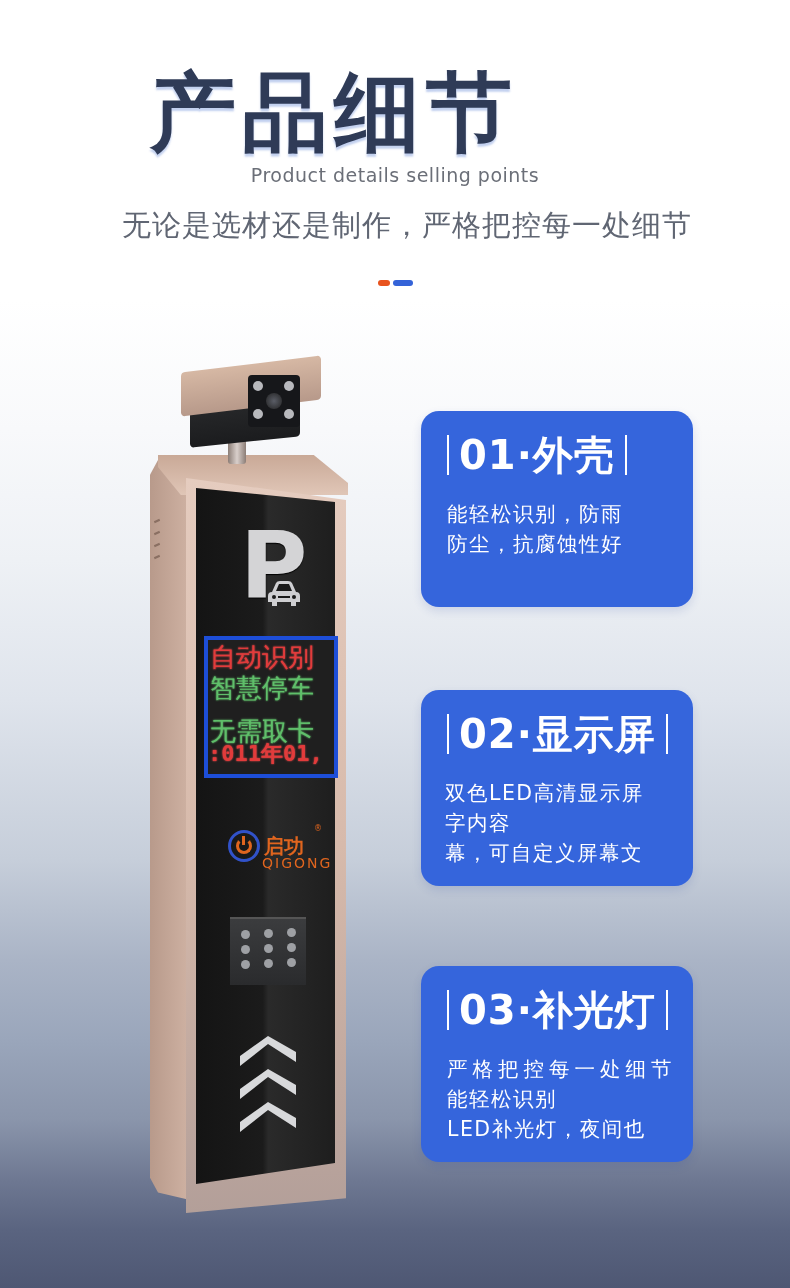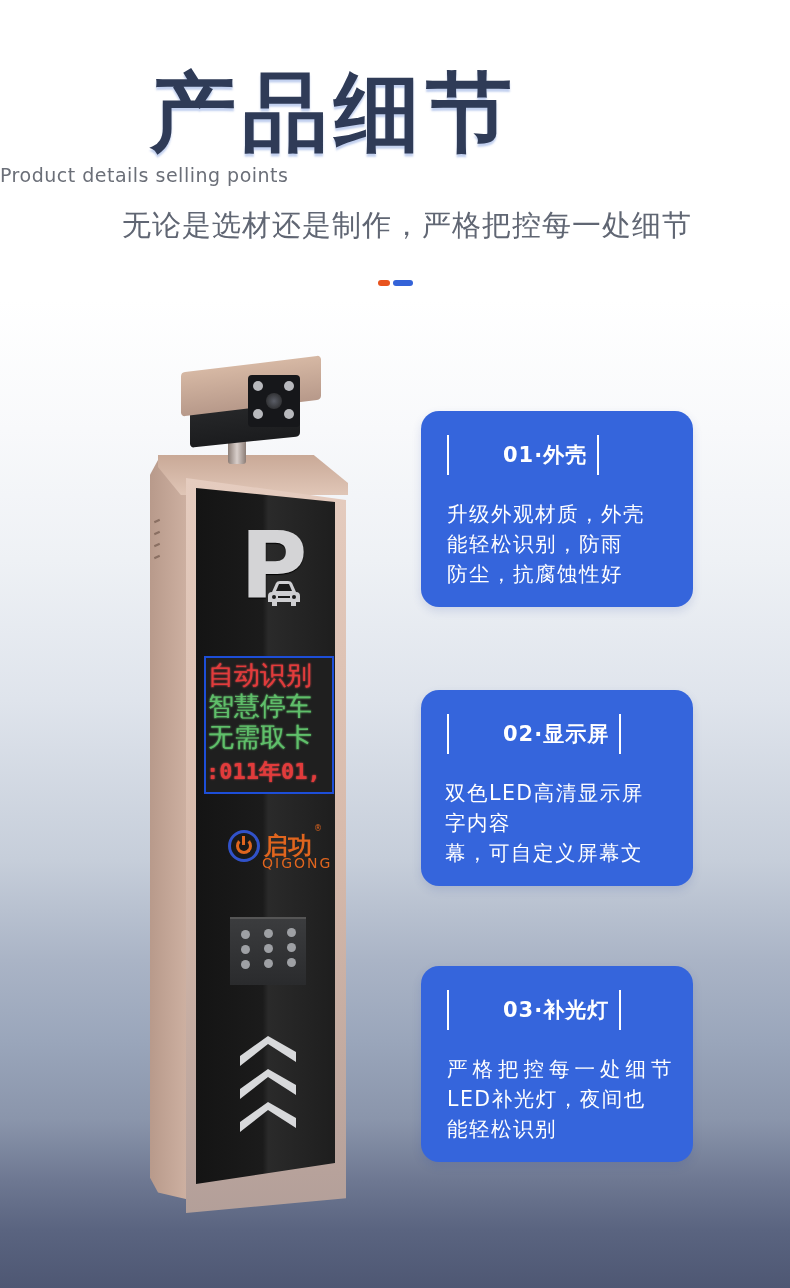--- a/index.html
+++ b/index.html
@@ -13,21 +13,21 @@
     }
     .abs { position: absolute; }
     
     .title {
       left: 0; width: 668px; top: 62px; text-align: center;
       font-size: 86px; font-weight: bold; color: #2f3b57; letter-spacing: 6px;
       line-height: 100px;
       text-shadow: 0 3px 2px rgba(120,150,220,0.45);
     }
     .subtitle {
-      left: 0; width: 790px; top: 164px; text-align: left;
+      left: 0; width: 790px; top: 164px; text-align: center;
       font-size: 19px; color: #6b6f78; letter-spacing: 0.5px;
     }
     .tagline {
       left: 0; width: 790px; top: 206px; text-align: center;
       font-size: 29px; color: #606673; letter-spacing: 1px; padding-left: 12px;
     }
     .dot-orange { left: 378px; top: 280px; width: 12px; height: 6px; border-radius: 3px; background: #e8531e; }
     .dot-blue { left: 393px; top: 280px; width: 20px; height: 6px; border-radius: 3px; background: #3463d8; }
 
     
@@ -35,22 +35,22 @@
       left: 421px; width: 272px; height: 196px;
       background: #3565dc; border-radius: 18px; color: #fff;
       box-shadow: 0 4px 10px rgba(40,70,160,0.15);
     }
     .card-head {
       position: absolute; left: 26px; top: 24px; height: 40px;
       display: flex; align-items: center;
     }
     .card-bar { width: 2px; height: 40px; background: #fff; }
     .card-title {
-      font-size: 21px; font-weight: bold; padding: 0 10px 0 10px; line-height: 40px;
-      letter-spacing: 1px; white-space: nowrap; margin-left: 44px;
+      font-size: 40px; font-weight: bold; padding: 0 10px 0 10px; line-height: 40px;
+      letter-spacing: 1px; white-space: nowrap;
     }
     .card-body {
       position: absolute; left: 26px; top: 88px; width: 230px;
       font-size: 20.5px; line-height: 30px; letter-spacing: 1.5px;
     }
     .card-body div { white-space: nowrap; }
 
     
     .device { left: 0; top: 0; width: 790px; height: 1288px; }
     .camera-hood {
@@ -94,38 +94,38 @@
       clip-path: polygon(0 0, 100% 2%, 100% 97%, 0 100%);
     }
     .p-letter {
       left: 240px; top: 520px; font-size: 92px; font-weight: bold; color: #d4d4d6;
       font-family: "DejaVu Sans", sans-serif; line-height: 92px;
       text-shadow: 0 1px 1px #000;
     }
     .car-icon { left: 266px; top: 580px; width: 36px; height: 28px; }
     .led-panel {
       left: 204px; top: 636px; width: 126px; height: 134px;
-      background: #1f1f1f; border: 2px solid #1d4ed8; margin-top: 20px;
+      background: #1f1f1f; border: 4px solid #1d4ed8;
     }
     .led-line {
       position: absolute; left: 2px; width: 124px; font-size: 26px; line-height: 31px;
       font-family: "DejaVu Sans Mono", monospace; white-space: nowrap; overflow: hidden; letter-spacing: 0;
     }
     .led-red { color: #e23b3b; text-shadow: 0 0 2px #ff5050; }
     .led-green { color: #5fbf6a; text-shadow: 0 0 2px #6fe07a; }
     .logo { left: 228px; top: 830px; display: flex; align-items: center; }
     .logo-ring {
       width: 26px; height: 26px; border-radius: 50%; border: 3px solid #3152c9; position: relative;
     }
     .logo-power {
       position: absolute; left: 5px; top: 5px; width: 10px; height: 10px;
       border: 3px solid #e0651e; border-top-color: transparent; border-radius: 50%;
     }
     .logo-power-bar { position: absolute; left: 11px; top: 3px; width: 3px; height: 9px; background: #e0651e; }
-    .logo-cn { color: #e0651e; font-size: 24px; font-weight: bold; margin-left: 4px; line-height: 24px; }
+    .logo-cn { color: #e0651e; font-size: 20px; font-weight: bold; margin-left: 4px; line-height: 24px; }
     .logo-en { color: #e0651e; font-size: 14px; letter-spacing: 2px; position: absolute; left: 34px; top: 25px; }
     .logo-reg { color: #e0651e; font-size: 8px; position: absolute; left: 86px; top: -6px; }
     .light-panel {
       left: 230px; top: 917px; width: 76px; height: 66px;
       background: linear-gradient(180deg,#3b3c3e,#2a2b2d); border-top: 2px solid #555;
     }
     .light-dot { position: absolute; width: 9px; height: 9px; border-radius: 50%; background: #9ea0a4; }
     .chev { left: 240px; width: 56px; height: 30px; }
   </style>
 </head>
@@ -163,21 +163,21 @@
     <path d="M6 12 L10 3 Q11 1 14 1 L22 1 Q25 1 26 3 L30 12 Q34 12 34 16 L34 22 L30 22 L30 26 L25 26 L25 22 L11 22 L11 26 L6 26 L6 22 L2 22 L2 16 Q2 12 6 12 Z" fill="#cfcfd2"></path>
     <path d="M10 11 L13 4 L23 4 L26 11 Z" fill="#1a1a1a"></path>
     <circle cx="8" cy="17" r="2" fill="#1a1a1a"></circle>
     <circle cx="28" cy="17" r="2" fill="#1a1a1a"></circle>
     <rect x="12" y="16" width="12" height="2" fill="#1a1a1a"></rect>
   </svg>
 
   <div class="abs led-panel">
     <div class="led-line led-red" style="top:2px">自动识别</div>
     <div class="led-line led-green" style="top:33px">智慧停车</div>
-    <div class="led-line led-green" style="top:64px">无需取卡</div>
+    <div class="led-line led-green" style="top:76px">无需取卡</div>
     <div class="led-line led-red" style="top:98px;font-size:22px;font-weight:bold;left:0">:011年01,</div>
   </div>
 
   <div class="abs logo" style="position:absolute;">
     <div class="logo-ring">
       <div class="logo-power"></div>
       <div class="logo-power-bar"></div>
     </div>
     <span class="logo-cn">启功</span>
     <span class="logo-en">QIGONG</span>
@@ -207,21 +207,20 @@
     </svg>
 </div>
 
 <div class="abs card" style="top:411px">
   <div class="card-head">
     <div class="card-bar"></div>
     <div class="card-title">01·外壳</div>
     <div class="card-bar"></div>
   </div>
   <div class="card-body">
-    <div>升级外观材质，外壳</div>
     <div>能轻松识别，防雨</div>
     <div>防尘，抗腐蚀性好</div>
   </div>
 </div>
 
 <div class="abs card" style="top:690px">
   <div class="card-head">
     <div class="card-bar"></div>
     <div class="card-title">02·显示屏</div>
     <div class="card-bar"></div>
@@ -234,16 +233,16 @@
 </div>
 
 <div class="abs card" style="top:966px">
   <div class="card-head">
     <div class="card-bar"></div>
     <div class="card-title">03·补光灯</div>
     <div class="card-bar"></div>
   </div>
   <div class="card-body">
     <div style="letter-spacing:5px">严格把控每一处细节</div>
+    <div>能轻松识别</div>
     <div>LED补光灯，夜间也</div>
-    <div>能轻松识别</div>
   </div>
 </div>
 
 </body></html>

